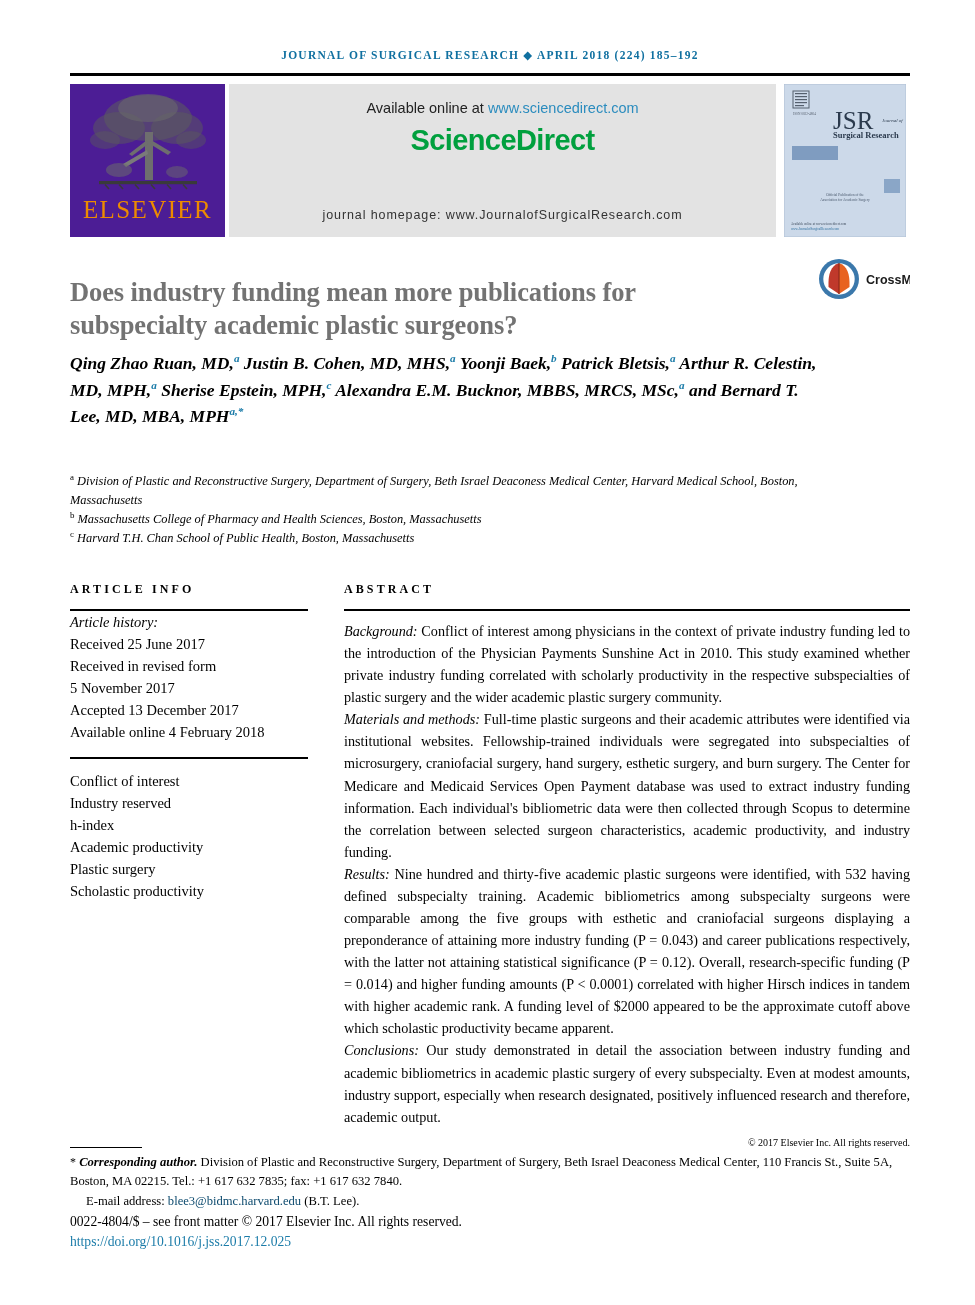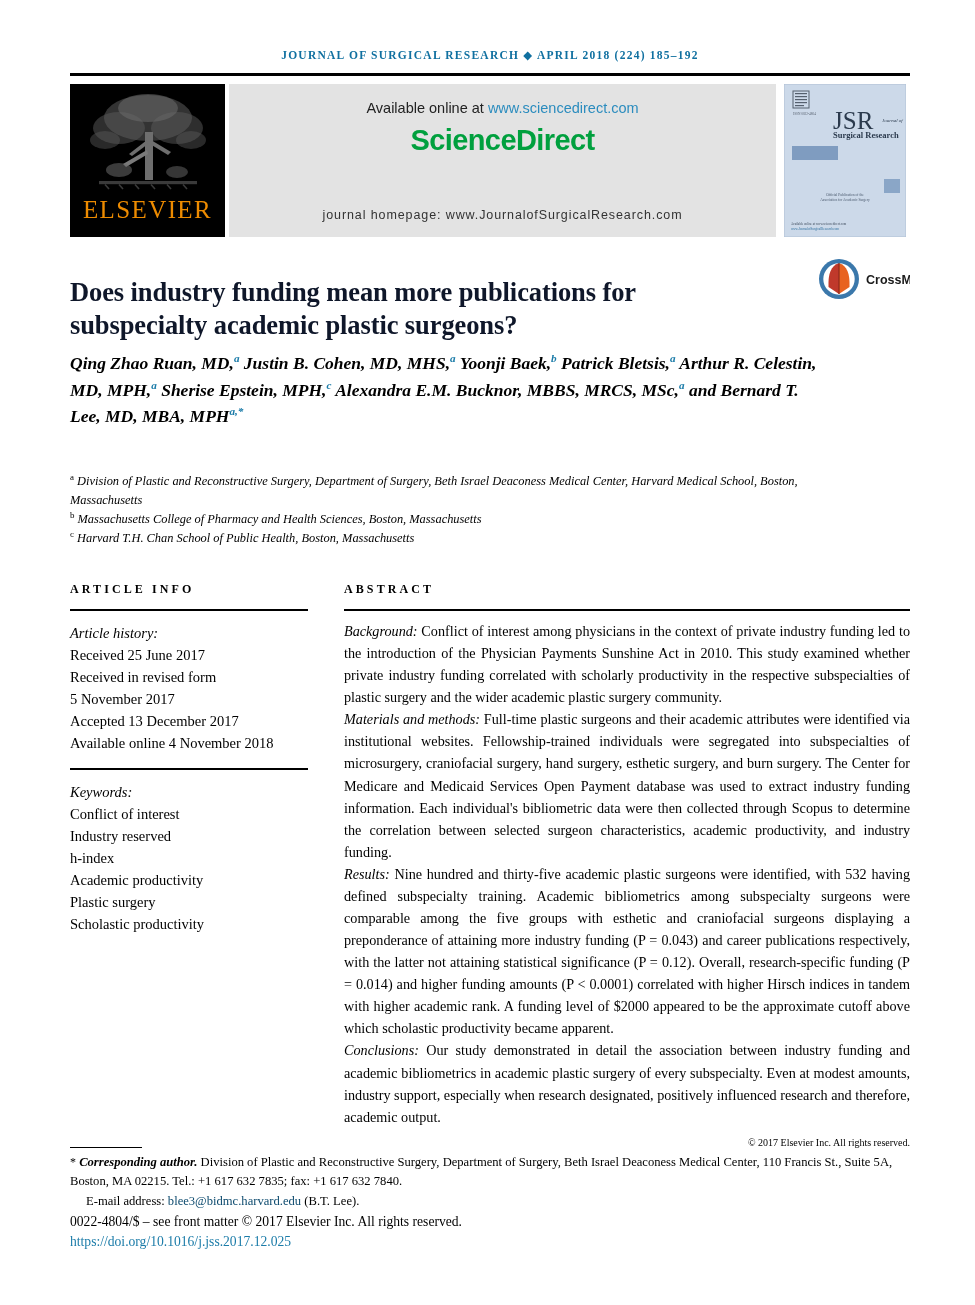--- a/index.html
+++ b/index.html
@@ -54,21 +54,21 @@
     left: 70px; top: 84px;
     width: 840px;
     height: 153px;
     display: flex;
     align-items: stretch;
   }
 
   .elsevier-block {
     width: 155px;
     flex: 0 0 155px;
-    background: #000000;
+    background: #4c1d95;
     position: relative;
     display: flex;
     flex-direction: column;
     align-items: center;
     justify-content: flex-start;
     padding-top: 4px;
   }
   .elsevier-tree {
     width: 126px;
     height: 108px;
@@ -135,21 +135,21 @@
 
   
   .title {
     position: absolute;
     left: 70px; top: 258px;
     width: 700px;
     font-family: "Liberation Serif", "DejaVu Serif", serif;
     font-weight: bold;
     font-size: 26.5px;
     line-height: 1.26;
-    color: #0f172a;
+    color: #737373;
     letter-spacing: -0.1px;
   }
 
   .crossmark {
     position: absolute;
     left: 818px; top: 256px;
     width: 92px;
     height: 46px;
   }
   .crossmark svg { display:block; }
@@ -217,21 +217,20 @@
   .sec-rule {
     height: 2px;
     background: #000000;
     margin-top: 12px;
   }
 
   .info-body {
     font-family: "Liberation Serif", "DejaVu Serif", serif;
     font-size: 14.5px;
     line-height: 1.52;
-    margin-top: 11px;
   }
   .info-body .lbl { font-style: italic; display:block; }
   .info-body .ln { display: block; }
 
   .kw-rule {
     height: 1.6px;
     background: #000000;
     margin-top: 14px;
   }
   .kw-body {
@@ -388,25 +387,24 @@
 
   <div class="info-col">
     <div class="sec-head">ARTICLE INFO</div>
     <div class="sec-rule"></div>
     <div class="info-body">
       <span class="lbl">Article history:</span>
       <span class="ln">Received 25 June 2017</span>
       <span class="ln">Received in revised form</span>
       <span class="ln">5 November 2017</span>
       <span class="ln">Accepted 13 December 2017</span>
-      <span class="ln">Available online 4 November 2018</span>
+      <span class="ln">Available online 4 February 2018</span>
     </div>
     <div class="kw-rule"></div>
     <div class="kw-body">
-      <span class="lbl">Keywords:</span>
       <span class="kw">Conflict of interest</span>
       <span class="kw">Industry reserved</span>
       <span class="kw">h-index</span>
       <span class="kw">Academic productivity</span>
       <span class="kw">Plastic surgery</span>
       <span class="kw">Scholastic productivity</span>
     </div>
   </div>
 
   <div class="abs-col">

